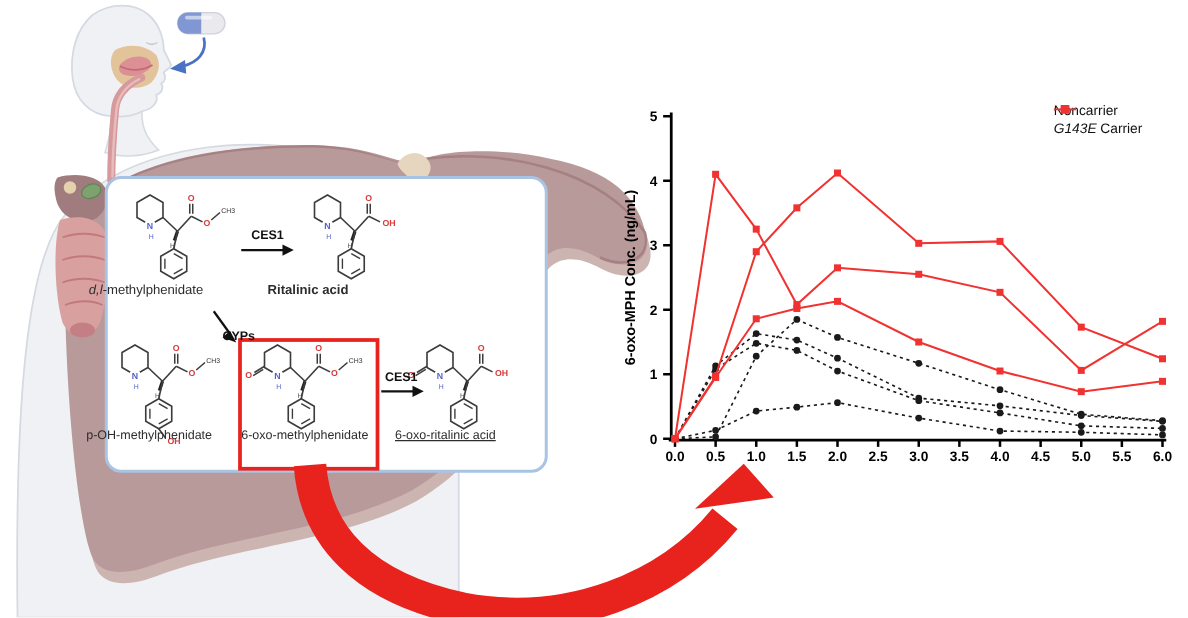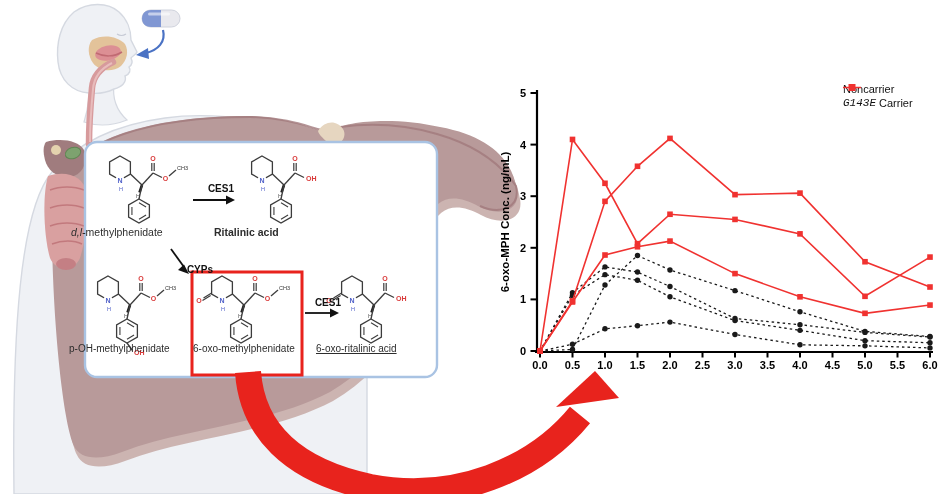--- a/index.html
+++ b/index.html
@@ -3,29 +3,29 @@
 <meta charset="utf-8">
 <style>
   html,body{margin:0;padding:0;background:#fff;}
   .canvas{position:relative;width:950px;height:494px;background:#fff;overflow:hidden;
           font-family:"Liberation Sans",sans-serif;}
   svg{position:absolute;left:0;top:0;}
   #chartsvg{left:480px;top:55px;}
   .mol-label{position:absolute;text-align:left;font-size:10px;color:#2d2d2d;line-height:11px;}
   .mol-label.top{font-size:10.5px;}
   .mol-label i{font-style:italic;}
-  .enz-label{position:absolute;text-align:right;font-weight:700;font-size:10px;color:#111;}
+  .enz-label{position:absolute;text-align:center;font-weight:700;font-size:10px;color:#111;}
   .axis-title{position:absolute;font-weight:700;font-size:11.5px;color:#000;}
   #x-title{left:595px;top:366px;width:280px;text-align:center;}
   #y-title-wrap{left:497px;top:60px;width:16px;height:324px;position:absolute;display:flex;
                 align-items:center;justify-content:center;}
   #y-title-wrap span{transform:rotate(-90deg);white-space:nowrap;display:inline-block;}
   #legend{position:absolute;left:843px;top:83px;display:flex;flex-direction:column;gap:2px;}
   .legend-row{display:flex;align-items:center;gap:5px;font-size:11px;color:#111;}
-  .legend-row .it{font-style:italic;font-family:Liberation Mono, monospace;}
+  .legend-row .it{font-style:italic;}
 </style>
 </head>
 <body>
 
 <div class="canvas">
 
   <svg id="scene" width="950" height="494" viewBox="0 0 950 494">
       <g>
         <path d="M14,494 C12,330 20,210 52,172 C80,140 120,124 165,118 C200,113 250,116 290,128 C322,138 345,158 356,186 C364,208 367,240 367,280 L367,494 Z" fill="#eff1f5" stroke="#d5d9e1" stroke-width="1.4"></path>
         <path d="M84,122 C89,106 90,95 88,82 L114,84 C112,99 116,110 127,120 C112,126 96,126 84,122 Z" fill="#eff1f5" stroke="#d5d9e1" stroke-width="1.2"></path>

